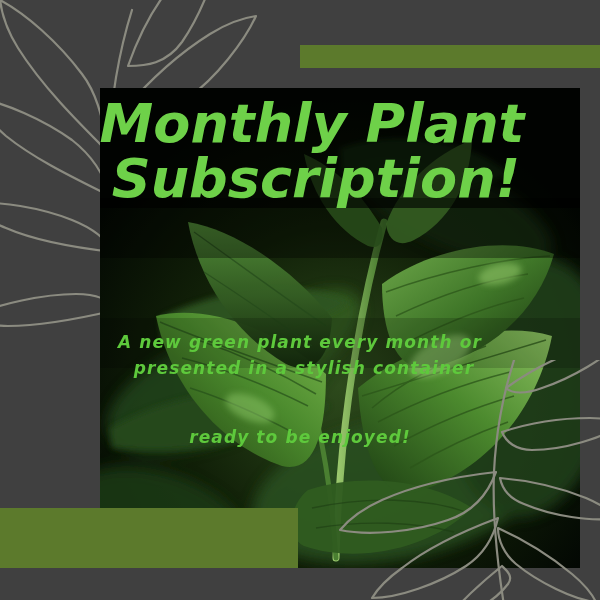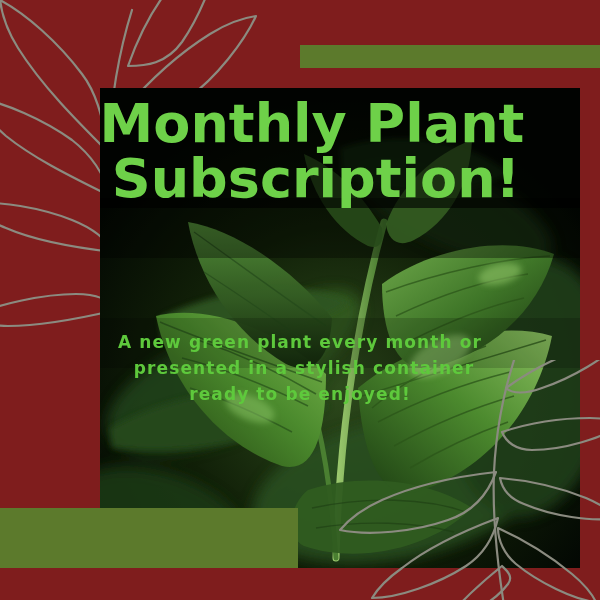--- a/index.html
+++ b/index.html
@@ -113,21 +113,21 @@
     font-size: 17px;
     line-height: 1.52;
     letter-spacing: 1.1px;
     color: #5ec93c;
     white-space: nowrap;
   }
 </style>
 </head>
 <body>
 
-<div id="poster" style="background: #7f1d1d;">
+<div id="poster" style="background: #404040; font-style: italic;">
 
   <svg class="leafart" id="leaf-top-left" viewBox="0 0 330 420" fill="none">
     <g stroke="#8b8b80" stroke-width="2.2" fill="none" stroke-linecap="round" stroke-linejoin="round">
       <path d="M132 412 C126 330 124 250 128 182 C131 126 140 78 152 40"></path>
       <path d="M128 182 C96 150 62 116 38 78 C28 62 22 46 20 30 C46 44 78 72 102 104 C116 122 124 150 128 182Z"></path>
       <path d="M130 226 C94 208 56 190 26 166 C12 154 2 142 -4 128 C24 132 64 150 92 170 C110 184 124 204 130 226Z"></path>
       <path d="M133 282 C98 278 58 272 26 258 C10 252 -2 244 -10 234 C18 230 62 238 92 250 C112 258 126 268 133 282Z"></path>
       <path d="M136 340 C102 348 62 356 28 356 C12 356 0 352 -8 346 C18 334 64 324 96 324 C116 324 130 330 136 340Z"></path>
       <path d="M148 96 C160 62 178 28 202 4 C214 -8 228 -16 240 -20 C236 6 220 46 202 72 C186 94 166 96 148 96Z"></path>
       <path d="M144 140 C168 112 198 84 230 64 C246 54 262 48 276 46 C264 72 236 108 208 128 C186 144 162 146 144 140Z"></path>
@@ -269,16 +269,16 @@
   <div class="olive-bar" id="bottom-bar-over" style="background:#5c7a2c; width:302px; clip-path: inset(0 302px 0 0);"></div>
 
   <div id="title-block">
     <div class="title-line" id="title-line-1" style="color: rgb(110, 209, 73);">Monthly Plant</div>
     <div class="title-line" id="title-line-2" style="color: rgb(110, 209, 73); padding-left: 32px;">Subscription!</div>
   </div>
 
   <div id="body-block">
     <div class="body-line" style="color: rgb(94, 201, 60);">A new green plant every month or</div>
     <div class="body-line" style="color: rgb(94, 201, 60); margin-left: 8px;">presented in a stylish container</div>
-    <div class="body-line" style="color: rgb(94, 201, 60);">ready to be enjoyed!</div>
+    <div class="body-line" style="color: rgb(94, 201, 60); margin-top: 43px;">ready to be enjoyed!</div>
   </div>
 
 </div>
 
 </body></html>

